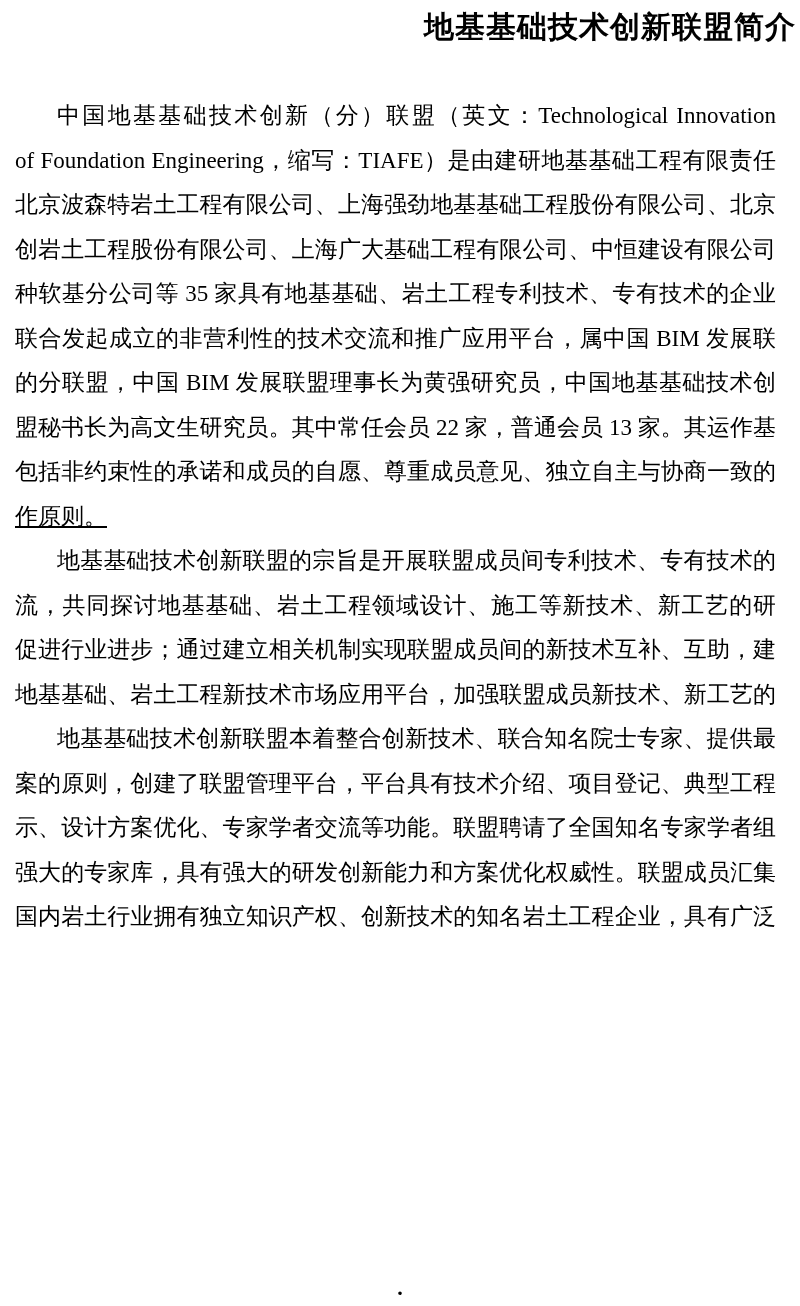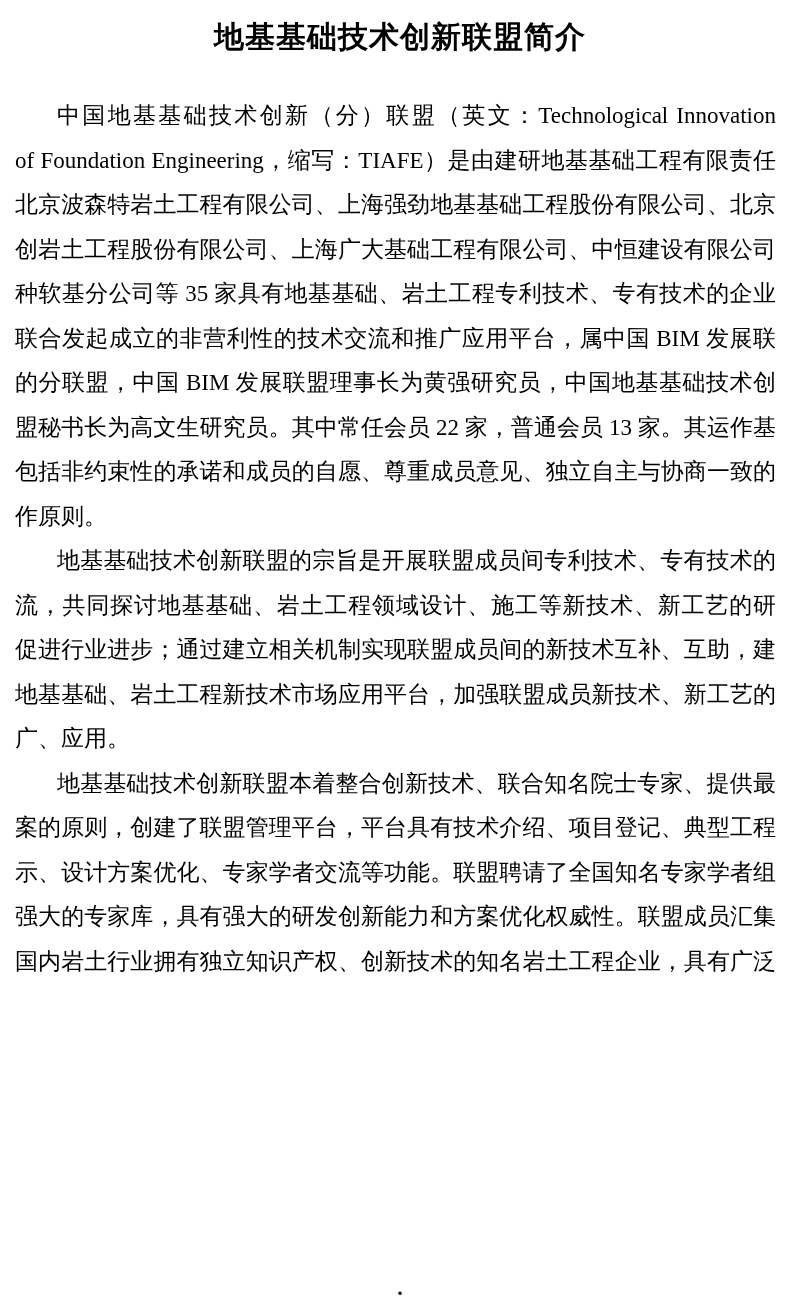--- a/index.html
+++ b/index.html
@@ -14,27 +14,26 @@
     background: #ffffff;
     color: #000000;
     font-family: "Liberation Serif", "DejaVu Serif", serif;
     overflow: hidden;
   }
   .title {
     position: absolute;
     top: 4px;
     left: 0;
     right: 0;
-    margin: 16px;
-    text-align: center;
+    margin: 4px;
+    text-align: right;
     font-size: 30px;
     font-weight: bold;
     letter-spacing: 1px;
     line-height: 38px;
-    font-family: Liberation Mono, monospace;
   }
   .doc-body {
     position: absolute;
     top: 94px;
     left: 15px;
     right: 24px;
     font-size: 23px;
   }
   .paragraph {
     margin: 0;
@@ -46,20 +45,21 @@
     text-align: justify;
     text-align-last: justify;
     overflow: hidden;
     white-space: normal;
   }
   .line.first {
     text-indent: 42px;
   }
   .line.last {
     text-align-last: left;
+    text-decoration: underline;
   }
   .footer-mark {
     position: absolute;
     top: 1276px;
     left: 0;
     right: 0;
     text-align: center;
     font-size: 22px;
     font-weight: bold;
     line-height: 24px;
@@ -81,21 +81,20 @@
         <div class="line">的分联盟，中国 BIM 发展联盟理事长为黄强研究员，中国地基基础技术创新联</div>
         <div class="line">盟秘书长为高文生研究员。其中常任会员 22 家，普通会员 13 家。其运作基础</div>
         <div class="line">包括非约束性的承诺和成员的自愿、尊重成员意见、独立自主与协商一致的合</div>
         <div class="line last">作原则。</div>
       </div>
       <div class="paragraph">
         <div class="line first">地基基础技术创新联盟的宗旨是开展联盟成员间专利技术、专有技术的交</div>
         <div class="line">流，共同探讨地基基础、岩土工程领域设计、施工等新技术、新工艺的研发，</div>
         <div class="line">促进行业进步；通过建立相关机制实现联盟成员间的新技术互补、互助，建立</div>
         <div class="line">地基基础、岩土工程新技术市场应用平台，加强联盟成员新技术、新工艺的推</div>
-        <div class="line last">广、应用。</div>
       </div>
       <div class="paragraph">
         <div class="line first">地基基础技术创新联盟本着整合创新技术、联合知名院士专家、提供最优方</div>
         <div class="line">案的原则，创建了联盟管理平台，平台具有技术介绍、项目登记、典型工程展</div>
         <div class="line">示、设计方案优化、专家学者交流等功能。联盟聘请了全国知名专家学者组成</div>
         <div class="line">强大的专家库，具有强大的研发创新能力和方案优化权威性。联盟成员汇集了</div>
         <div class="line">国内岩土行业拥有独立知识产权、创新技术的知名岩土工程企业，具有广泛的</div>
       </div>
     </div>
   <div class="footer-mark">.</div>

